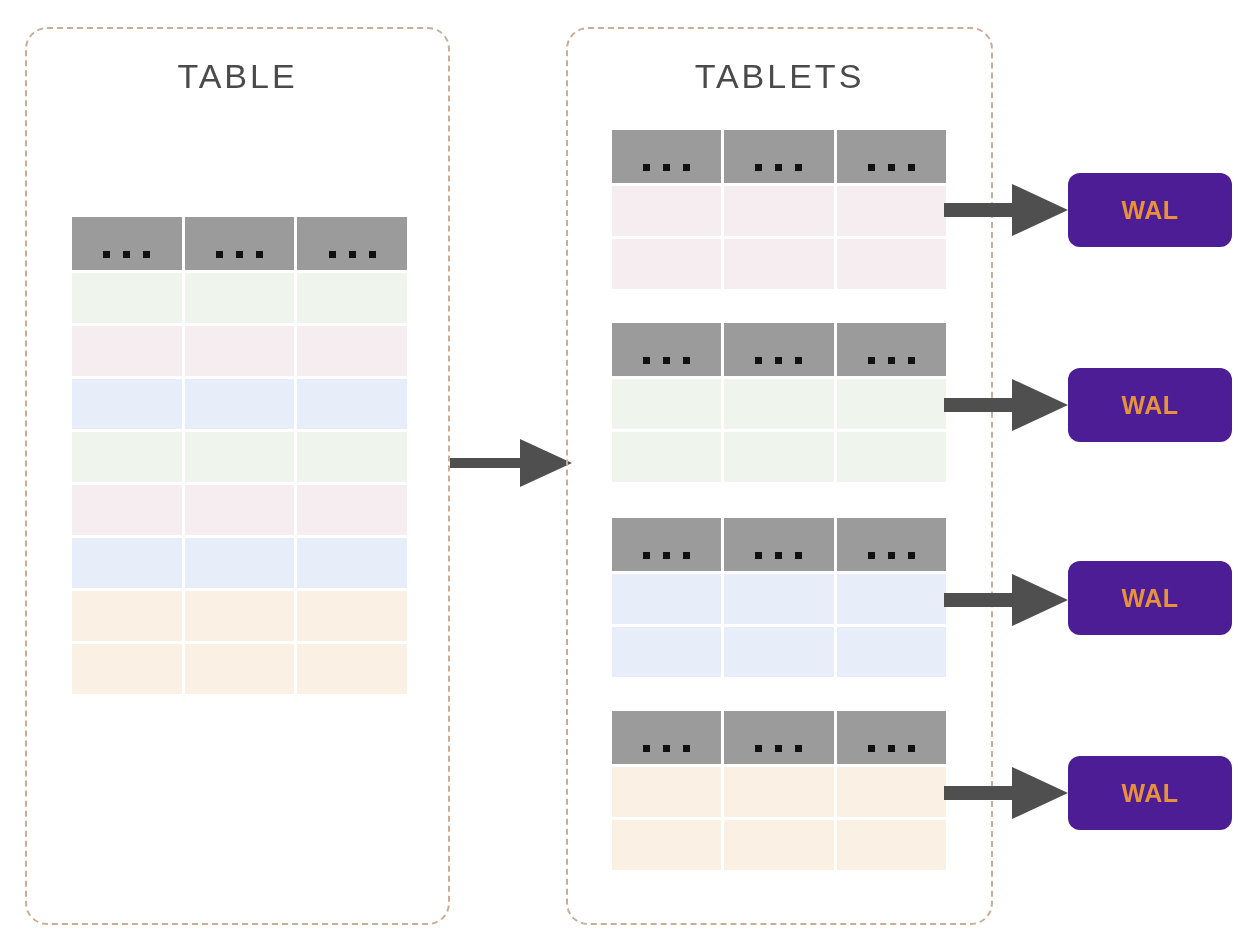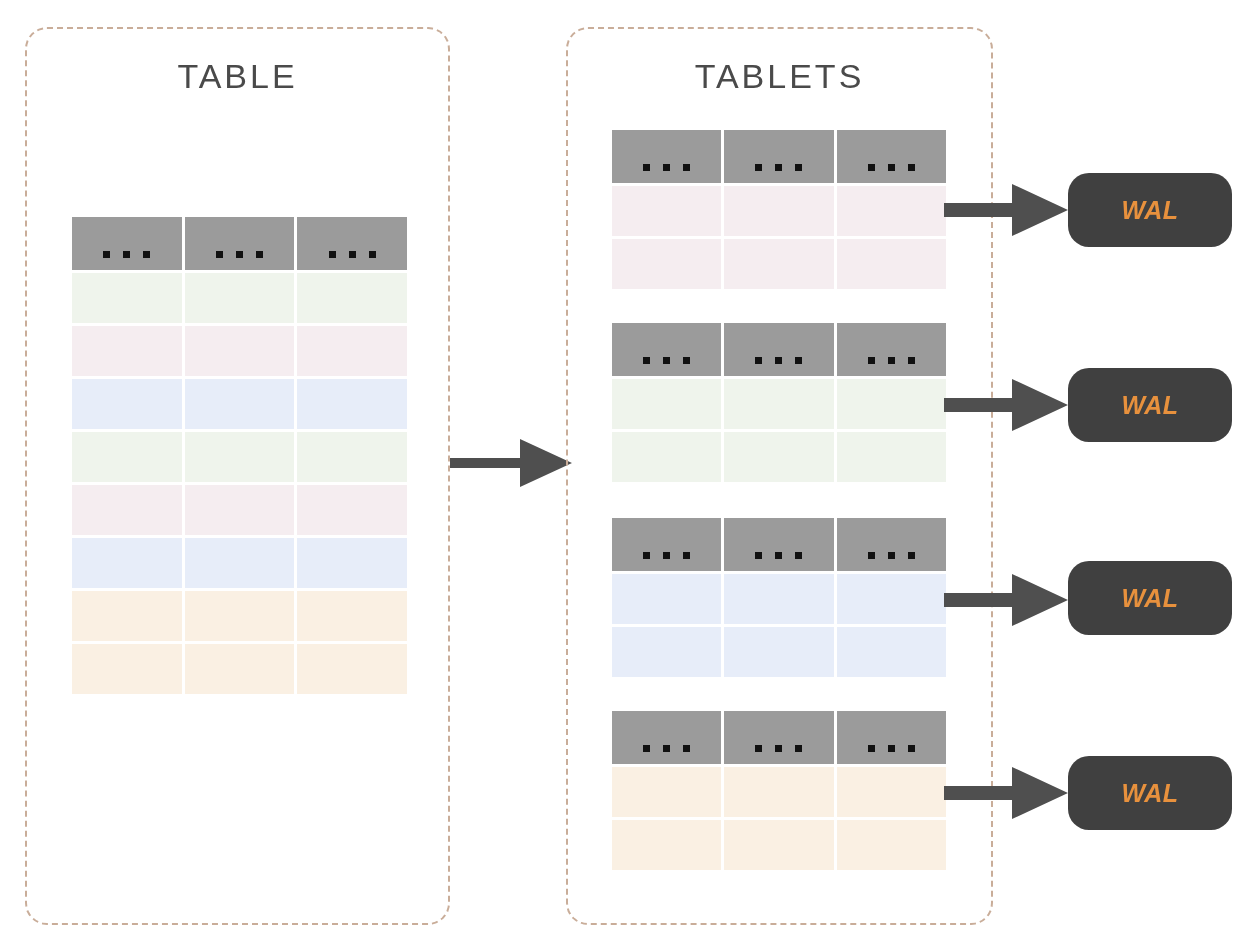--- a/index.html
+++ b/index.html
@@ -101,26 +101,25 @@
   #arrow-wal-1 { top: 375px; }
   #arrow-wal-2 { top: 570px; }
   #arrow-wal-3 { top: 763px; }
 
   
   .wal-box {
     position: absolute;
     left: 1068px;
     width: 164px;
     height: 74px;
-    background: #404040;
-    border-radius: 21px;
+    background: #4c1d95;
+    border-radius: 12px;
     display: flex;
     align-items: center;
     justify-content: center;
-    font-style: italic;
   }
   .wal-label {
     font-size: 25px;
     font-weight: bold;
     color: #e8913d;
     letter-spacing: 0.5px;
     font-family: "Liberation Sans", sans-serif;
   }
   #wal-0 { top: 173px; }
   #wal-1 { top: 368px; }

